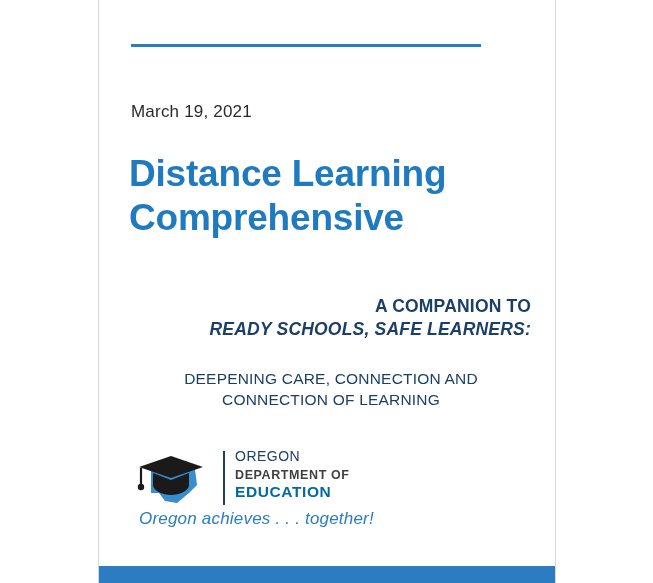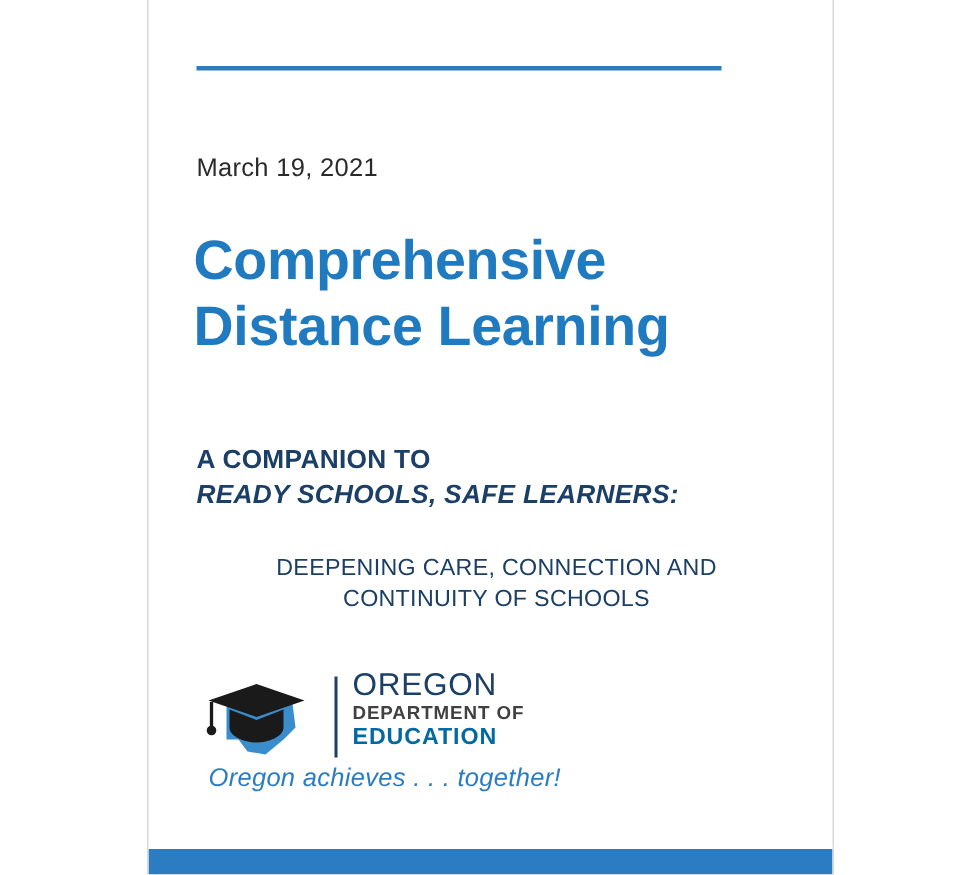--- a/index.html
+++ b/index.html
@@ -87,20 +87,21 @@
   .subtitle {
     position: absolute;
     left: 32px;
     top: 295px;
     width: 400px;
     font-size: 17.5px;
     line-height: 23px;
     font-weight: bold;
     color: #1b3f66;
     letter-spacing: 0.2px;
+    text-align: right;
   }
   .subtitle .line2 {
     font-style: italic;
   }
   .sub2 {
     position: absolute;
     left: 32px;
     top: 368px;
     width: 400px;
     font-size: 15.5px;
@@ -132,21 +133,21 @@
     height: 54px;
     background: #1b3f66;
   }
   .logo-text {
     position: absolute;
     left: 104px;
     top: 0px;
     width: 200px;
   }
   .logo-oregon {
-    font-size: 21px;
+    font-size: 14px;
     line-height: 23px;
     color: #1b3f66;
     letter-spacing: 0.5px;
   }
   .logo-dept {
     font-size: 12.5px;
     line-height: 15px;
     font-weight: bold;
     color: #404040;
     letter-spacing: 0.6px;
@@ -194,32 +195,32 @@
     <div class="gutter-left"></div>
     <div class="gutter-right"></div>
 
     <div class="page">
 
       <div class="top-rule"></div>
 
       <div class="date">March 19, 2021</div>
 
       <div class="title">
+        <div>Distance Learning</div>
         <div>Comprehensive</div>
-        <div>Distance Learning</div>
       </div>
 
       <div class="subtitle">
         <div>A COMPANION TO</div>
         <div class="line2"><span>READY SCHOOLS, SAFE LEARNERS</span><span>:</span></div>
       </div>
 
       <div class="sub2">
         <div>DEEPENING CARE, CONNECTION AND</div>
-        <div>CONTINUITY OF SCHOOLS</div>
+        <div>CONNECTION OF LEARNING</div>
       </div>
 
       <div class="logo">
         <svg class="logo-mark" viewBox="0 0 80 62">
 
           <path d="M20 22 L64 20 L66 36 L58 44 L46 54 L34 52 L28 44 L20 44 Z" fill="#3a8dcc"></path>
 
           <path d="M8 18 L40 7 L72 18 L40 29 Z" fill="#1a1a1a"></path>
           <path d="M22 24 L22 36 C22 42 32 46 40 46 C48 46 58 42 58 36 L58 24 L40 31 Z" fill="#1a1a1a"></path>
 

